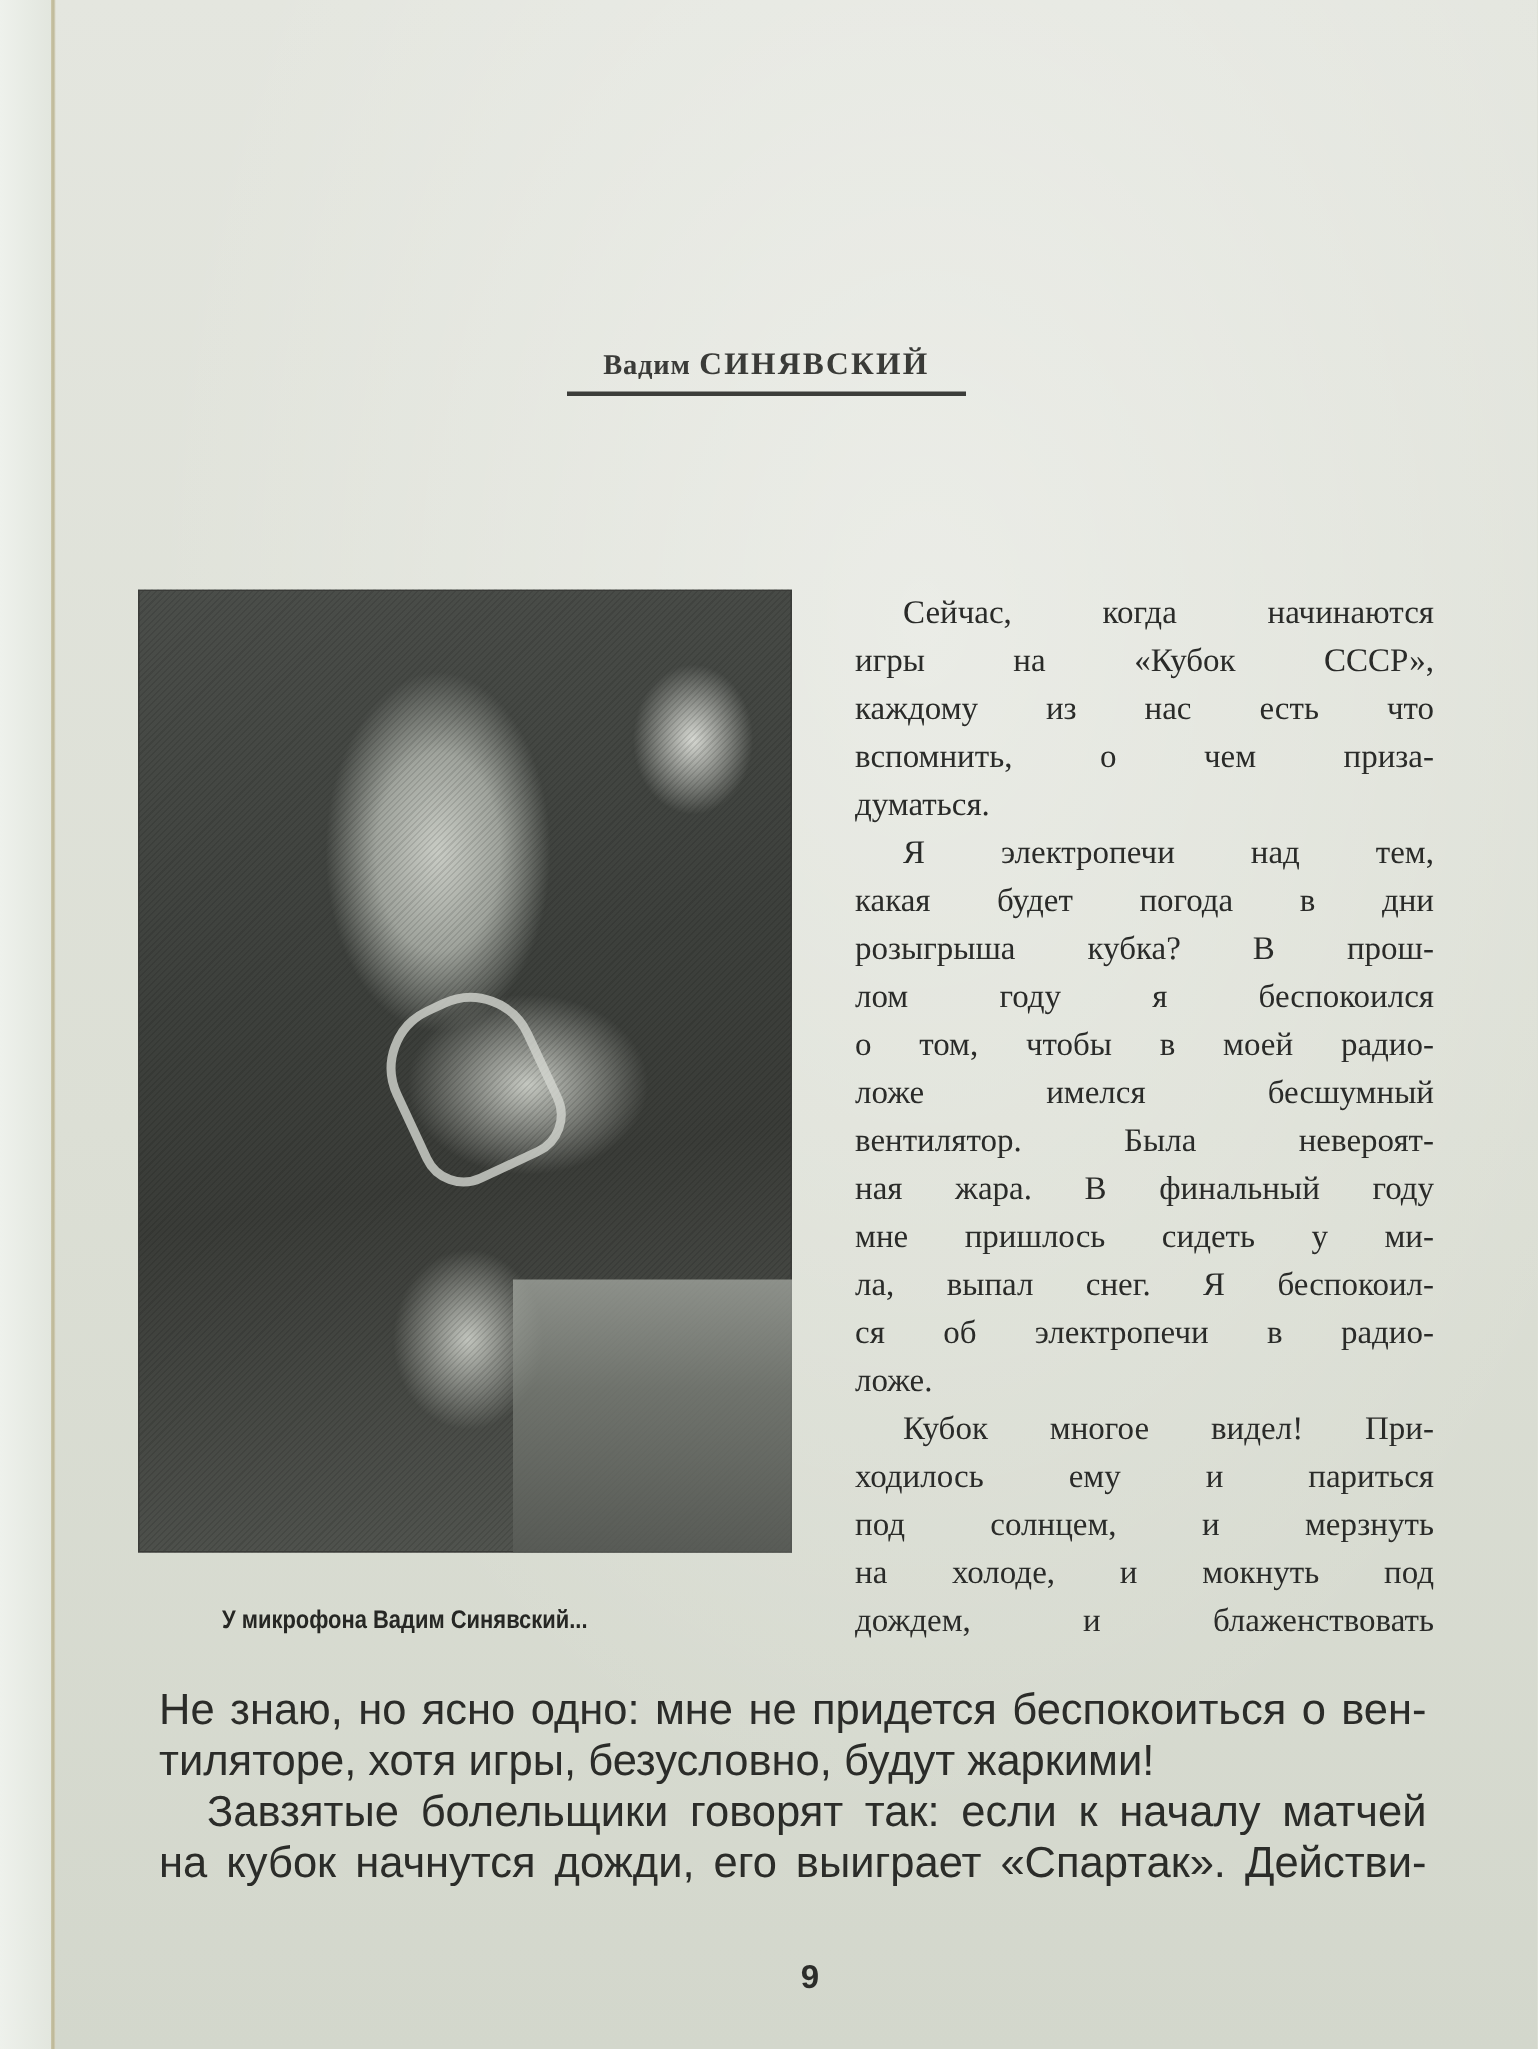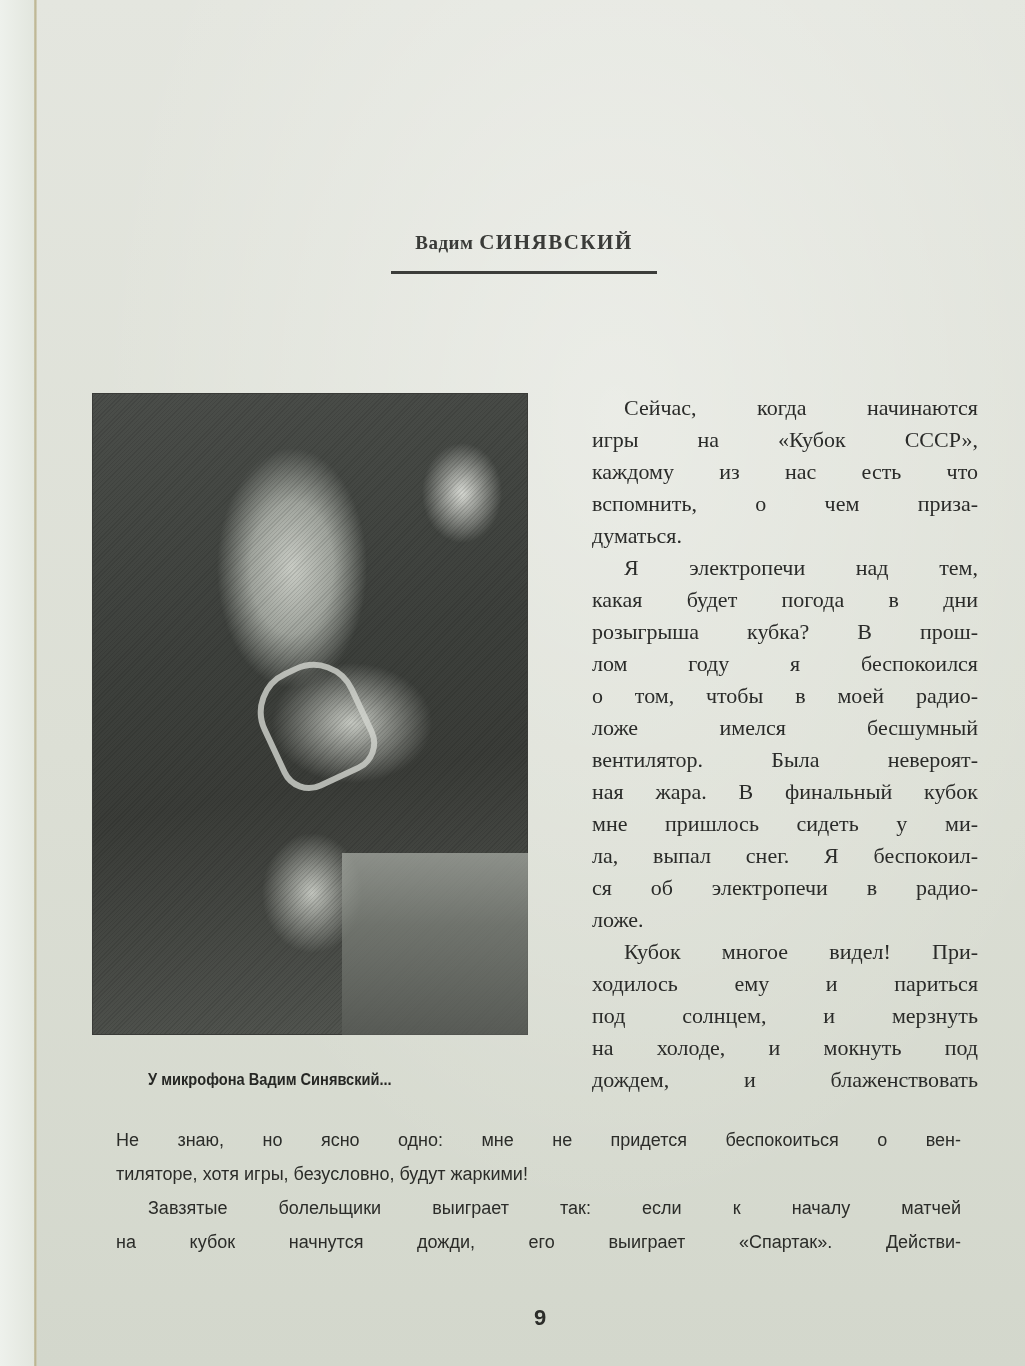--- a/index.html
+++ b/index.html
@@ -18,24 +18,24 @@
   .left-strip {
     position: absolute; left: 0; top: 0; width: 34px; height: 1366px;
     background: linear-gradient(90deg, #eef1ec 0%, #e2e6de 100%);
   }
   .gutter-line {
     position: absolute; left: 34px; top: 0; width: 3px; height: 1366px;
     background: linear-gradient(90deg, #c9c3a4, #b8b08a, #d6d4c2);
     opacity: 0.85;
   }
   .byline {
-    position: absolute; left: 391px; top: 230px; width: 266px;
+    position: absolute; left: 378px; top: 230px; width: 266px;
     text-align: center; font-size: 21px; letter-spacing: 0.5px;
     font-weight: bold; color: #3a3b38;
-    padding-bottom: 16px; border-bottom: 3px solid #3c3d3a;
+    padding-bottom: 6px; border-bottom: 3px solid #3c3d3a;
   }
   .byline .first { font-weight: bold; font-size: 19px; letter-spacing: 0.5px; }
   .byline .last { font-size: 21px; letter-spacing: 1.5px; }
   .title {
     position: absolute; left: 270px; top: 292px; width: 530px;
     text-align: center;
     font-family: "Liberation Sans", "DejaVu Sans", sans-serif;
     font-size: 46px; color: #2f302d; word-spacing: 10px; letter-spacing: 0.5px;
   }
   .photo {
@@ -59,30 +59,30 @@
     border: 6px solid #d3d6cf; border-radius: 45px 45px 30px 30px;
     transform: rotate(-25deg); opacity: 0.8;
   }
   .caption {
     position: absolute; left: 148px; top: 1070px; width: 380px;
     font-family: "Liberation Sans Narrow", "Liberation Sans", "DejaVu Sans", sans-serif;
     font-weight: bold; font-size: 17px; color: #262724;
     transform: scaleX(0.86); transform-origin: left top; white-space: nowrap;
   }
   .col {
-    position: absolute; left: 592px; top: 392px; width: 386px;
+    position: absolute; left: 570px; top: 392px; width: 386px;
     font-size: 22px; line-height: 32px;
   }
   .line { display: block; text-align: justify; text-align-last: justify; height: 32px; white-space: nowrap; }
   .line.last { text-align-last: left; }
   .indent { padding-left: 32px; }
   .full {
-    position: absolute; left: 116px; width: 845px;
+    position: absolute; left: 106px; width: 845px;
     font-family: "Liberation Sans Narrow", "Liberation Sans", "DejaVu Sans", sans-serif;
-    font-size: 18px; line-height: 34px; color: #2b2c29;
+    font-size: 29px; line-height: 34px; color: #2b2c29;
   }
   .full .line { height: 34px; }
   .pagenum {
     position: absolute; left: 520px; top: 1305px; width: 40px; text-align: center;
     font-family: "Liberation Sans", "DejaVu Sans", sans-serif;
     font-weight: bold; font-size: 22px; color: #2c2d2a;
   }
 </style>
 </head>
 <body>
@@ -110,33 +110,33 @@
     <span class="line">каждому из нас есть что</span>
     <span class="line">вспомнить, о чем приза-</span>
     <span class="line last">думаться.</span>
     <span class="line indent">Я электропечи над тем,</span>
     <span class="line">какая будет погода в дни</span>
     <span class="line">розыгрыша кубка? В прош-</span>
     <span class="line">лом году я беспокоился</span>
     <span class="line">о том, чтобы в моей радио-</span>
     <span class="line">ложе имелся бесшумный</span>
     <span class="line">вентилятор. Была невероят-</span>
-    <span class="line">ная жара. В финальный кубок</span>
+    <span class="line">ная жара. В финальный году</span>
     <span class="line">мне пришлось сидеть у ми-</span>
     <span class="line">ла, выпал снег. Я беспокоил-</span>
     <span class="line">ся об электропечи в радио-</span>
     <span class="line last">ложе.</span>
     <span class="line indent">Кубок многое видел! При-</span>
     <span class="line">ходилось ему и париться</span>
     <span class="line">под солнцем, и мерзнуть</span>
     <span class="line">на холоде, и мокнуть под</span>
     <span class="line">дождем, и блаженствовать</span>
   </div>
 
   <div class="full" style="top:1123px;">
     <span class="line">Не знаю, но ясно одно: мне не придется беспокоиться о вен-</span>
     <span class="line last">тиляторе, хотя игры, безусловно, будут жаркими!</span>
-    <span class="line indent">Завзятые болельщики выиграет так: если к началу матчей</span>
+    <span class="line indent">Завзятые болельщики говорят так: если к началу матчей</span>
     <span class="line">на кубок начнутся дожди, его выиграет «Спартак». Действи-</span>
   </div>
 
   <div class="pagenum">9</div>
 </div>
 
 </body></html>

